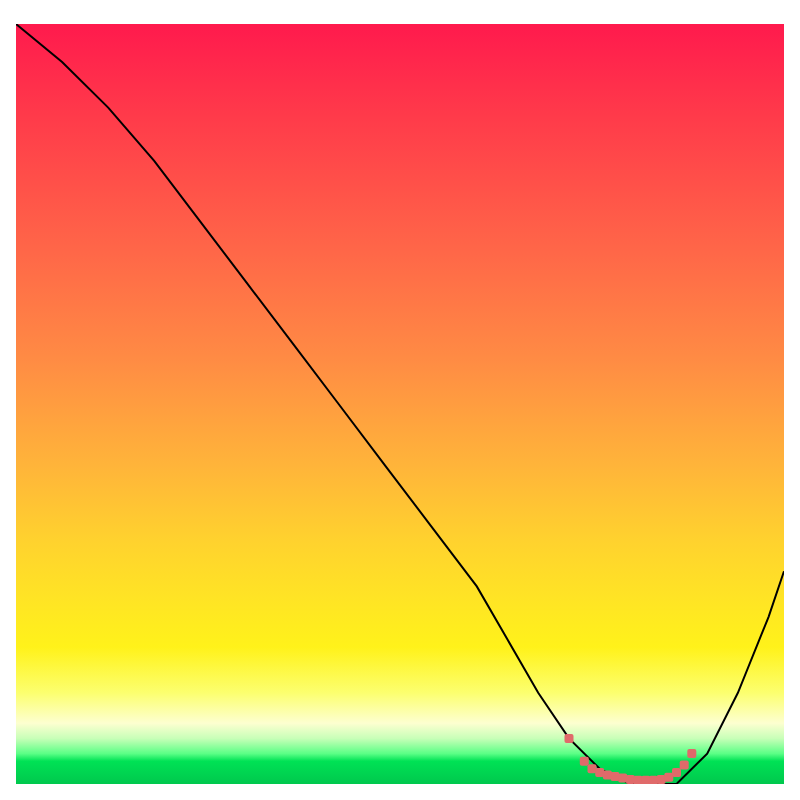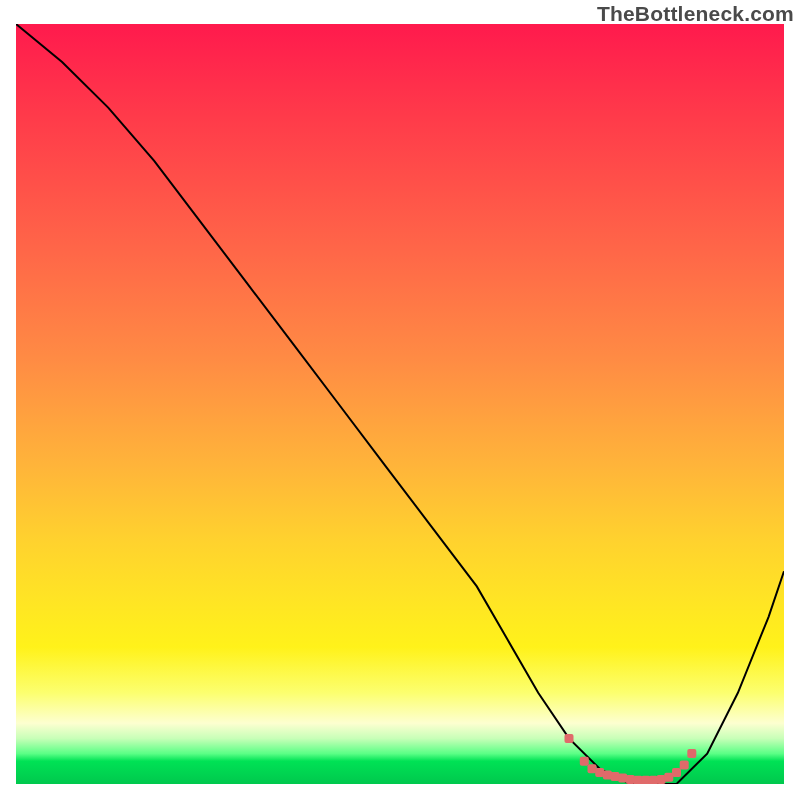--- a/index.html
+++ b/index.html
@@ -60,21 +60,20 @@
     position: absolute;
     inset: 0;
     width: 100%;
     height: 100%;
   }
 </style>
 </head>
 <body>
 
 <div class="container">
-  <div class="watermark">TheBottleneck.com</div>
 
   <div class="plot-area">
     <div class="gradient"></div>
     <svg class="curve" viewBox="0 0 768 760" preserveAspectRatio="none">
       <path id="main-curve" fill="none" stroke="#000000" stroke-width="2" d="M0.0 0.0 L46.1 38.0 L92.2 83.6 L138.2 136.8 L184.3 197.6 L230.4 258.4 L276.5 319.2 L322.6 380.0 L368.6 440.8 L414.7 501.6 L460.8 562.4 L491.5 615.6 L522.2 668.8 L553.0 714.4 L583.7 744.8 L614.4 760.0 L637.4 760.0 L660.5 760.0 L691.2 729.6 L721.9 668.8 L752.6 592.8 L768.0 547.2"></path>
       <g id="markers">
           <rect x="548.5" y="709.9" width="9" height="9" rx="2" fill="#e06a6a"></rect>
           <rect x="563.8" y="732.7" width="9" height="9" rx="2" fill="#e06a6a"></rect>
           <rect x="571.5" y="740.3" width="9" height="9" rx="2" fill="#e06a6a"></rect>
           <rect x="579.2" y="744.1" width="9" height="9" rx="2" fill="#e06a6a"></rect>

